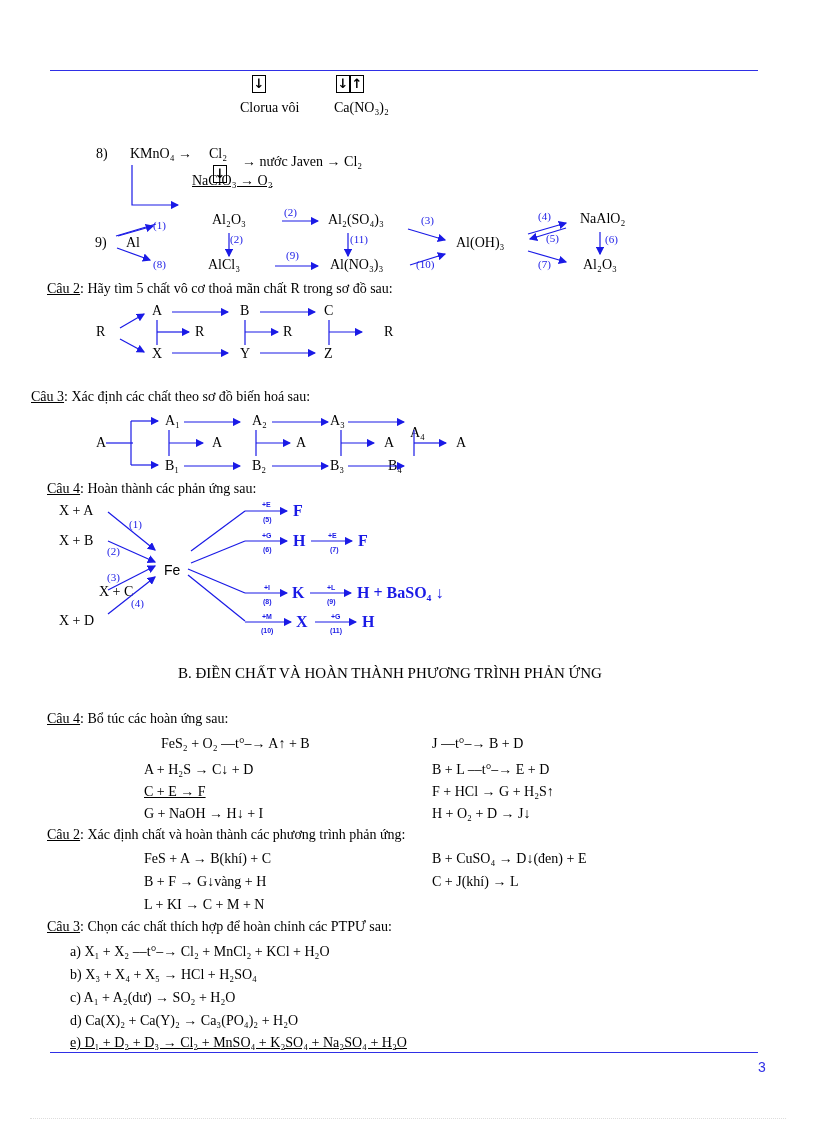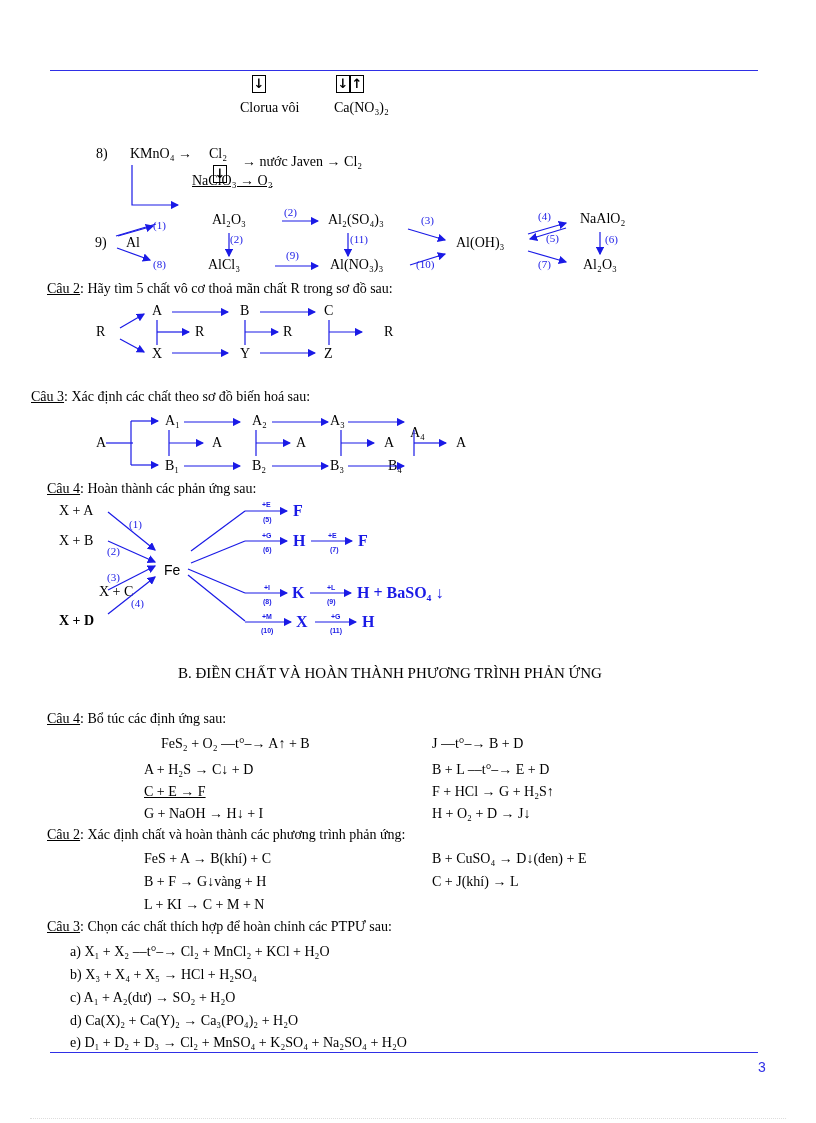--- a/index.html
+++ b/index.html
@@ -91,21 +91,21 @@
 <div class="abs" style="left:252px;top:459px;">B₂</div>
 <div class="abs" style="left:330px;top:459px;">B₃</div>
 <div class="abs" style="left:388px;top:459px;">B₄</div>
 
 <div class="abs" style="left:47px;top:482px;">
   <span class="u">Câu 4</span><span>:  Hoàn thành các phản ứng sau:</span>
 </div>
 <div class="abs" style="left:59px;top:504px;">X + A</div>
 <div class="abs" style="left:59px;top:534px;">X + B</div>
 <div class="abs" style="left:59px;top:585px;margin-left:40px;">X + C</div>
-<div class="abs" style="left:59px;top:614px;font-weight:bold;">X + D</div>
+<div class="abs" style="left:59px;top:614px;">X + D</div>
 <div class="abs" style="left:164px;top:563px;font-family:'Liberation Sans',sans-serif;">Fe</div>
 <div class="abs blue small" style="left:129px;top:519px;">(1)</div>
 <div class="abs blue small" style="left:107px;top:546px;">(2)</div>
 <div class="abs blue small" style="left:107px;top:572px;">(3)</div>
 <div class="abs blue small" style="left:131px;top:598px;">(4)</div>
 
 <div class="abs tiny" style="left:262px;top:501px;">+E</div>
 <div class="abs tiny" style="left:263px;top:516px;">(5)</div>
 <div class="abs bold" style="left:293px;top:503px;">F</div>
 
@@ -126,21 +126,21 @@
 <div class="abs tiny" style="left:262px;top:613px;">+M</div>
 <div class="abs tiny" style="left:261px;top:627px;">(10)</div>
 <div class="abs bold" style="left:296px;top:614px;">X</div>
 <div class="abs tiny" style="left:331px;top:613px;">+G</div>
 <div class="abs tiny" style="left:330px;top:627px;">(11)</div>
 <div class="abs bold" style="left:362px;top:614px;">H</div>
 
 <div class="abs" style="left:178px;top:666px;font-size:15px;">B.  ĐIỀN CHẤT VÀ HOÀN THÀNH PHƯƠNG TRÌNH PHẢN ỨNG</div>
 
 <div class="abs" style="left:47px;top:712px;">
-  <span class="u">Câu 4</span><span>:  Bổ túc các định ứng sau:</span>
+  <span class="u">Câu 4</span><span>:  Bổ túc các hoàn ứng sau:</span>
 </div>
 <div class="abs" style="left:161px;top:737px;">FeS₂ + O₂ ⎯⎯t°⎯→ A↑ + B</div>
 <div class="abs" style="left:144px;top:763px;">A + H₂S → C↓ + D</div>
 <div class="abs" style="left:144px;top:785px;text-decoration:underline;">C + E → F</div>
 <div class="abs" style="left:144px;top:807px;">G + NaOH → H↓ + I</div>
 <div class="abs" style="left:432px;top:737px;">J ⎯⎯t°⎯→ B + D</div>
 <div class="abs" style="left:432px;top:763px;">B + L ⎯⎯t°⎯→ E + D</div>
 <div class="abs" style="left:432px;top:785px;">F + HCl → G + H₂S↑</div>
 <div class="abs" style="left:432px;top:807px;">H + O₂ + D → J↓</div>
 
@@ -153,21 +153,21 @@
 <div class="abs" style="left:432px;top:852px;">B + CuSO₄ → D↓(đen) + E</div>
 <div class="abs" style="left:432px;top:875px;">C + J(khí) → L</div>
 
 <div class="abs" style="left:47px;top:920px;">
   <span class="u">Câu 3</span><span>: Chọn các chất thích hợp để hoàn chỉnh các PTPƯ sau:</span>
 </div>
 <div class="abs" style="left:70px;top:945px;">a)  X₁ + X₂ ⎯⎯t°⎯→ Cl₂ + MnCl₂ + KCl + H₂O</div>
 <div class="abs" style="left:70px;top:968px;">b)  X₃ + X₄ + X₅ → HCl + H₂SO₄</div>
 <div class="abs" style="left:70px;top:991px;">c)  A₁ + A₂(dư) → SO₂ + H₂O</div>
 <div class="abs" style="left:70px;top:1014px;">d)  Ca(X)₂ + Ca(Y)₂ → Ca₃(PO₄)₂ + H₂O</div>
-<div class="abs" style="left:70px;top:1036px;">e)  D₁ + D₂ + D₃ → Cl₂ + MnSO₄ + K₂SO₄ + Na₂SO₄ + H₂O</div>
+<div class="abs" style="left:70px;top:1036px;text-decoration:underline;">e)  D₁ + D₂ + D₃ → Cl₂ + MnSO₄ + K₂SO₄ + Na₂SO₄ + H₂O</div>
 
 <svg class="overlay" viewBox="0 0 816 1123">
   <defs>
     <marker id="ah" markerWidth="7" markerHeight="7" refX="6" refY="3.5" orient="auto">
       <path d="M0,0 L7,3.5 L0,7 z" fill="#1a1ae6"></path>
     </marker>
   </defs>
   <g stroke="#1a1ae6" stroke-width="1.2" fill="none">
 
     <path d="M132,165 L132,205 L178,205" marker-end="url(#ah)"></path>

